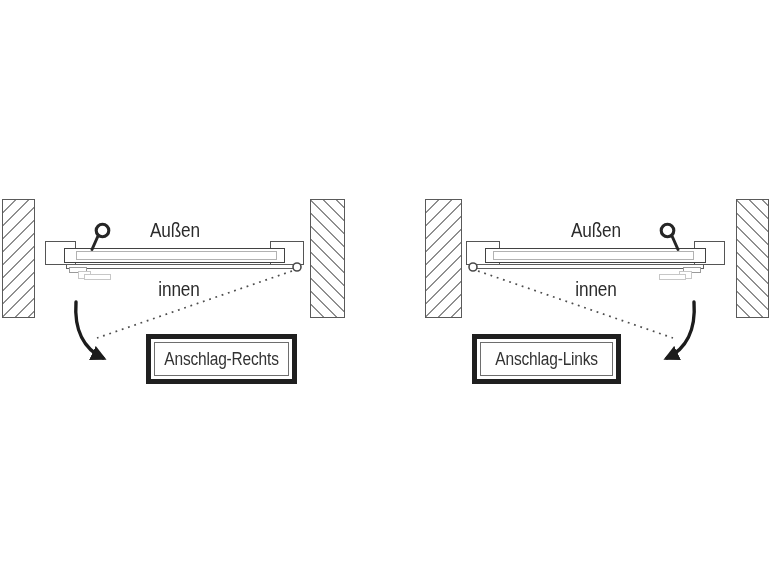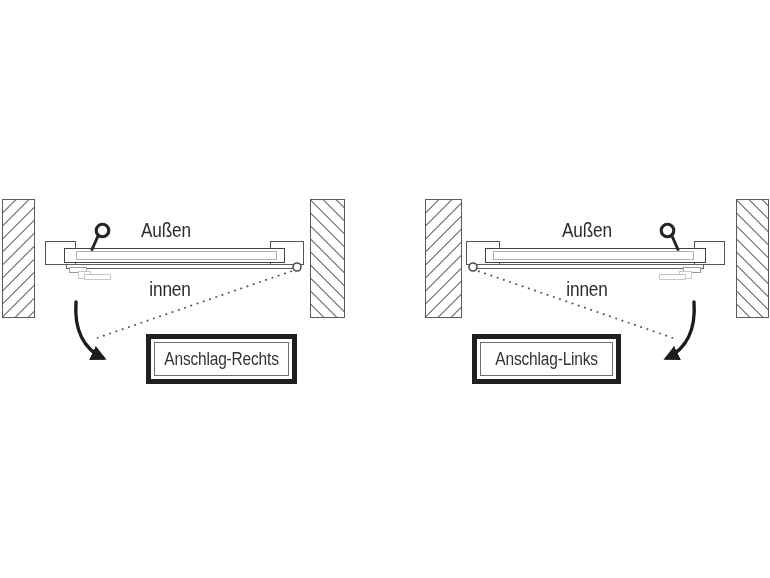--- a/index.html
+++ b/index.html
@@ -33,21 +33,21 @@
   }
   .threshold {
     position:absolute; top:264px; height:5px; width:229px; box-sizing:border-box;
     border:1px solid #5e5e5e; background:#fff;
   }
   .handle-step { position:absolute; box-sizing:border-box; border:1px solid #9a9a9a; background:#fff; }
   .handle-lt   { position:absolute; box-sizing:border-box; border:1px solid #c7c7c7; background:#fff; }
   
   .lbl {
     position:absolute; width:140px; text-align:center;
-    font-size:20px; color:#2b2b2b; white-space:nowrap;
+    font-size:20px; color:#2b2b2b; white-space:nowrap;padding-left:9px;
   }
   .cond { display:inline-block; transform:scaleX(0.86); transform-origin:center; letter-spacing:-0.2px; }
   
   .abox {
     position:absolute; top:334px; height:50px; box-sizing:border-box;
     border:5px solid #1f1f1f; background:#fff;
   }
   .abox-inner {
     position:absolute; left:3px; right:3px; top:3px; bottom:3px;
     border:1px solid #6e6e6e; display:flex; align-items:center; justify-content:center;

